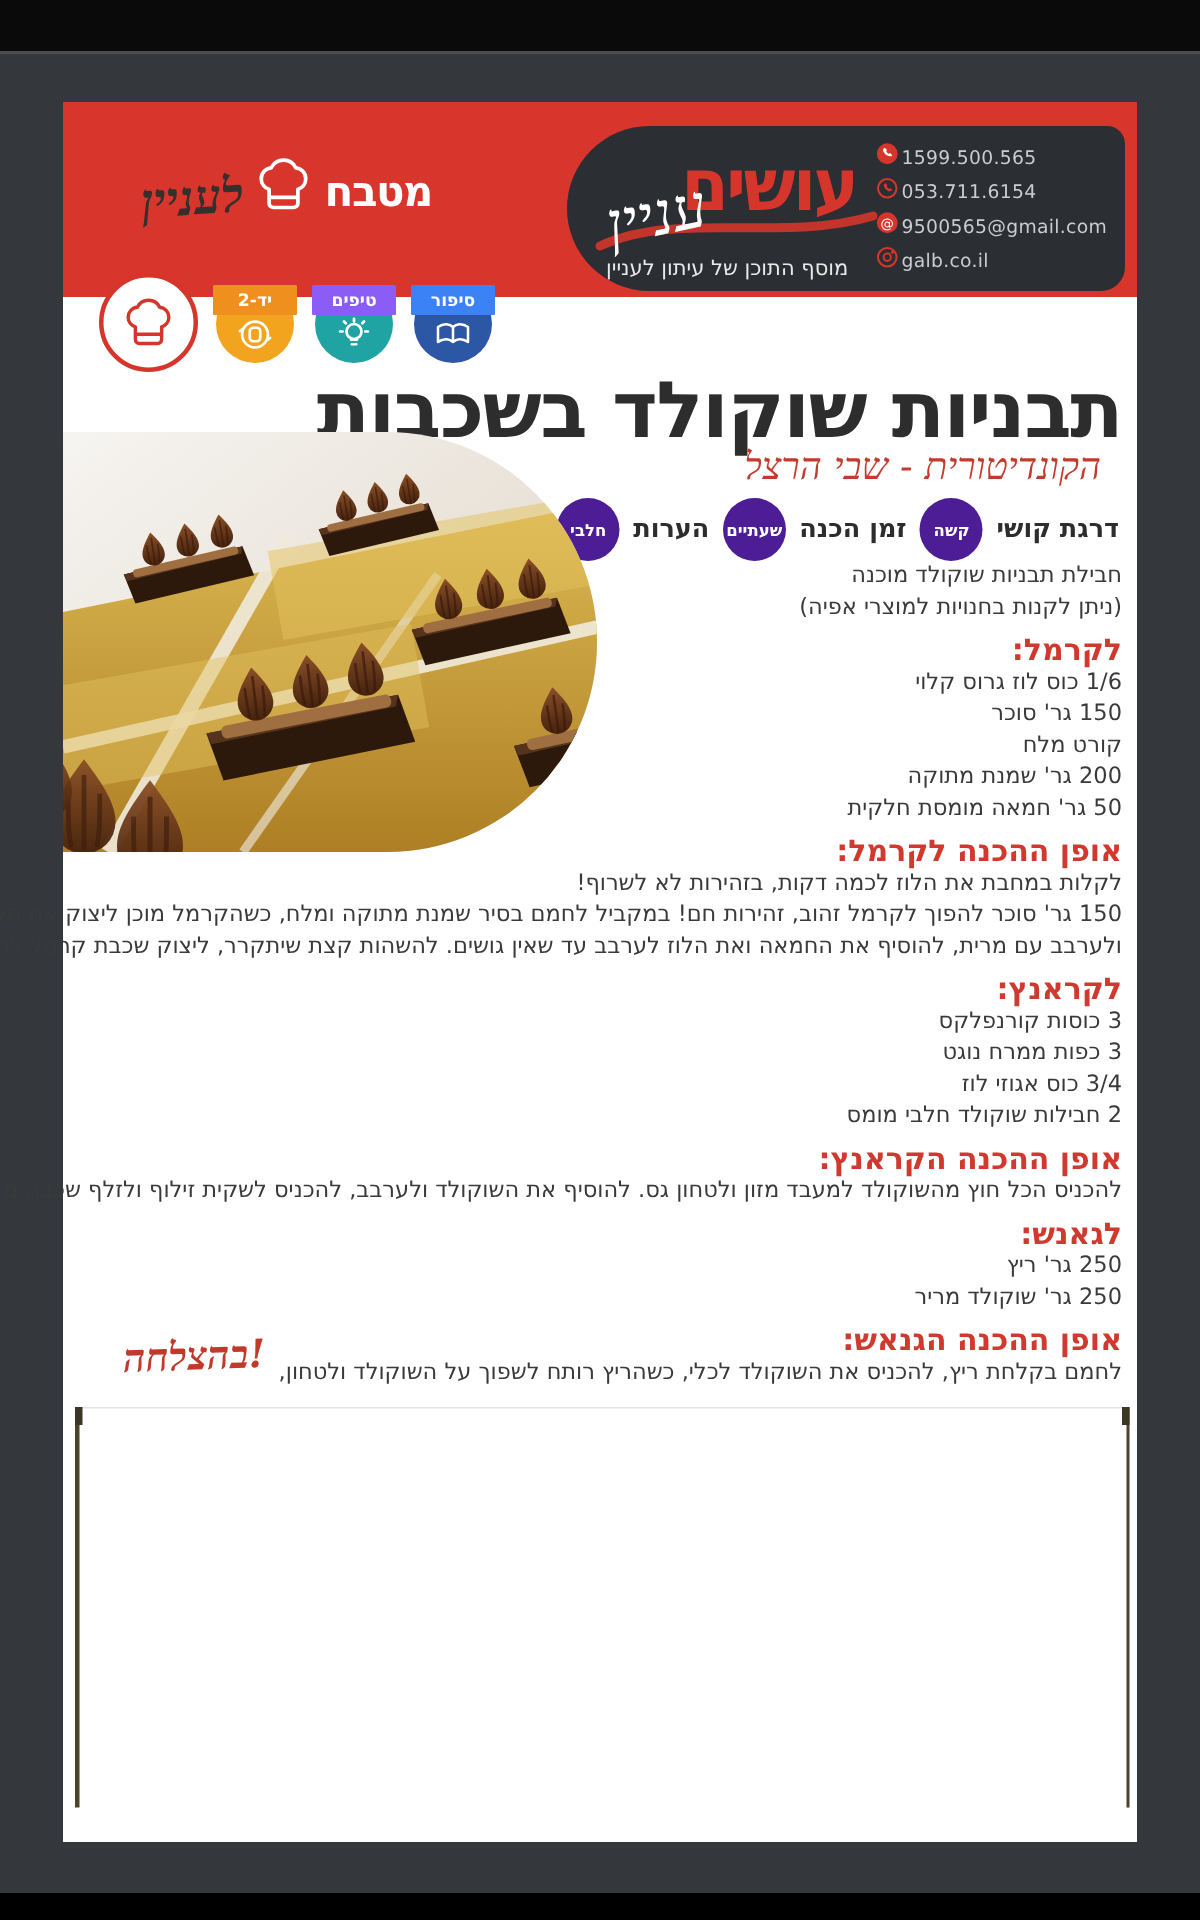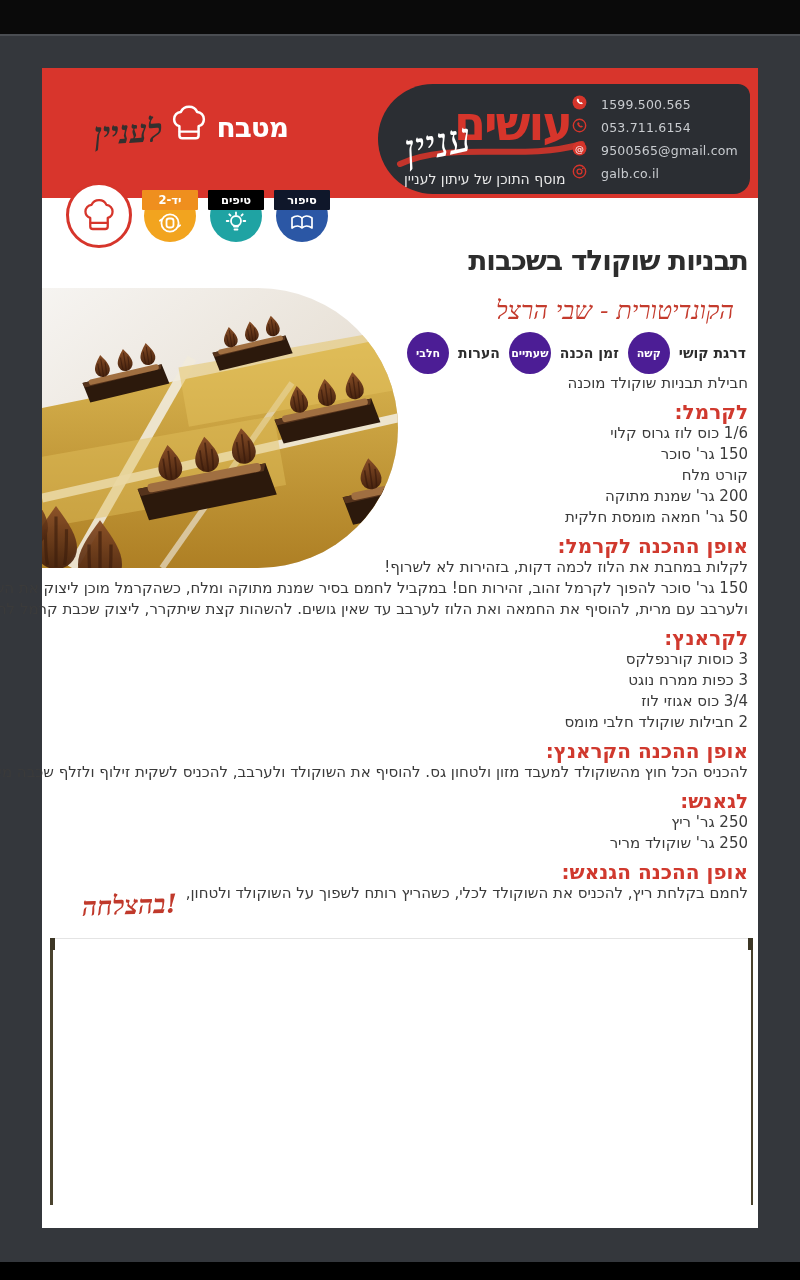--- a/index.html
+++ b/index.html
@@ -16,40 +16,40 @@
   .kitchen-main { color:#fff; font-size:28px; font-weight:bold; letter-spacing:-1px; }
   .kitchen-script { color:#33302e; font-family:"DejaVu Serif", serif; font-style:italic; font-size:32px; font-weight:bold; transform:rotate(-4deg); margin-top:10px; }
   .kitchen-hat { width:46px; height:46px; color:#fff; margin-bottom:8px; }
 
   .brand-blob { position:absolute; right:8px; top:16px; width:372px; height:110px; background:#2b2e33; border-radius:55px 12px 16px 55px; }
   .brand-main { position:absolute; left:76px; top:12px; color:#d6352b; font-size:46px; font-weight:bold; letter-spacing:-2px; transform:scaleY(1.05); }
   .brand-swoosh { position:absolute; left:18px; top:52px; width:190px; height:34px; }
   .brand-script { position:absolute; left:26px; top:36px; color:#fff; font-family:"DejaVu Serif", serif; font-style:italic; font-size:40px; transform:rotate(-12deg); }
   .brand-tagline { position:absolute; left:26px; bottom:7px; color:#e9e9e9; font-size:14px; }
   .contacts { position:absolute; right:12px; top:11px; display:flex; flex-direction:column; gap:4px; }
-  .contact-row { display:flex; align-items:center; gap:14px; direction:ltr; }
+  .contact-row { display:flex; align-items:center; gap:2px; direction:ltr; }
   .contact-row svg { width:15px; height:15px; flex:0 0 auto; }
   .contact-value { color:#c9ccd0; font-size:12.5px; letter-spacing:.2px; }
 
   
   .badges { position:absolute; top:114px; left:24px; display:flex; align-items:flex-start; gap:10px; }
   .chef-badge { width:66px; height:66px; border-radius:50%; background:#fff; border:3px solid #d6352b; display:flex; align-items:center; justify-content:center; }
   .chef-badge svg { width:42px; height:42px; color:#d6352b; }
   .badge { position:relative; width:56px; margin-top:8px; }
   .badge .band { position:relative; z-index:2; height:20px; display:flex; align-items:center; justify-content:center; color:#fff; font-size:11.5px; font-weight:bold; border-radius:1px; }
   .badge .circle { position:relative; z-index:1; width:52px; height:52px; margin:-20px auto 0; border-radius:50%; display:flex; align-items:flex-end; justify-content:center; padding-bottom:6px; }
   .badge .circle svg { width:26px; height:26px; color:#fff; }
 
   
-  .title { position:absolute; top:176px; right:10px; left:10px; text-align:right; color:#2d2d2d; font-size:28px; font-weight:bold; letter-spacing:-1px; }
+  .title { position:absolute; top:176px; right:10px; left:10px; text-align:right; color:#2d2d2d; font-size:52px; font-weight:bold; letter-spacing:-1px; }
   .byline { position:absolute; top:228px; right:24px; left:10px; text-align:right; color:#c43b2d; font-family:"DejaVu Serif", serif; font-style:italic; font-size:25px; }
 
   
   .meta { position:absolute; top:264px; right:12px; display:flex; direction:rtl; align-items:center; gap:9px; }
-  .meta-label { color:#2d2d2d; font-size:14px; font-weight:bold; }
+  .meta-label { color:#2d2d2d; font-size:17px; font-weight:bold; }
   .meta-pill { width:42px; height:42px; border-radius:50%; background:#4c1d95; color:#fff; font-size:11px; font-weight:bold; display:flex; align-items:center; justify-content:center; }
 
   
   .photo { position:absolute; top:220px; left:0; width:356px; height:280px; border-radius:0 150px 150px 0; overflow:hidden; }
   .photo svg { display:block; }
 
   
   .content { position:absolute; top:305px; left:12px; right:10px; direction:rtl; text-align:right; color:#3a3a3a; font-size:15px; line-height:21px; }
   .photo-spacer { float:left; width:352px; height:196px; }
   .content h3 { color:#d0392e; font-size:20px; line-height:20px; font-weight:bold; margin:8px 0 1px; }
@@ -146,32 +146,32 @@
         <div class="circle" style="background:#f2a41f;">
           <svg viewBox="0 0 26 26" fill="none" stroke="currentColor" stroke-width="1.8" stroke-linecap="round">
             <circle cx="13" cy="13" r="8.6"></circle>
             <rect x="9.5" y="8.5" width="7" height="9" rx="2.4"></rect>
             <path d="M4.5 9.5l-1.6 1.2M21.5 16.5l1.6-1.2"></path>
           </svg>
         </div>
       </div>
 
       <div class="badge">
-        <div class="band" style="background:#000000;">טיפים</div>
+        <div class="band" style="background:#8b5cf6;">טיפים</div>
         <div class="circle" style="background:#1fa3a3;">
           <svg viewBox="0 0 26 26" fill="none" stroke="currentColor" stroke-width="1.8" stroke-linecap="round">
             <circle cx="13" cy="11" r="5"></circle>
             <path d="M11 16.5h4M11.5 19.5h3"></path>
             <path d="M13 2.5v1.8M5.5 11h-1.8M22.3 11h-1.8M7.5 5.5l-1.2-1.2M18.5 5.5l1.2-1.2"></path>
           </svg>
         </div>
       </div>
 
       <div class="badge">
-        <div class="band" style="background:#0f172a;">סיפור</div>
+        <div class="band" style="background:#3b82f6;">סיפור</div>
         <div class="circle" style="background:#2b57a5;">
           <svg viewBox="0 0 26 26" fill="none" stroke="currentColor" stroke-width="1.7" stroke-linejoin="round">
             <path d="M3 8c4-3 8-2 10 0 2-2 6-3 10 0v10c-4-3-8-2-10 0-2-2-6-3-10 0z"></path>
             <path d="M13 8v10"></path>
           </svg>
         </div>
       </div>
     </div>
 
     <div class="title">תבניות שוקולד בשכבות</div>
@@ -232,20 +232,21 @@
         <use href="#swirl" transform="translate(14,258) scale(2.1)" opacity=".95"></use>
         <use href="#swirl" transform="translate(58,274) scale(2.2)" opacity=".95"></use>
         <use href="#swirl" transform="translate(-12,238) scale(1.8)" opacity=".9"></use>
       </svg>
     </div>
 
     <div class="content">
       <div class="photo-spacer"></div>
 
       <div class="line">חבילת תבניות שוקולד מוכנה</div>
+      <div class="line">(ניתן לקנות בחנויות למוצרי אפיה)</div>
 
       <h3>לקרמל:</h3>
       <div class="line">1/6 כוס לוז גרוס קלוי</div>
       <div class="line">150 גר' סוכר</div>
       <div class="line">קורט מלח</div>
       <div class="line">200 גר' שמנת מתוקה</div>
       <div class="line">50 גר' חמאה מומסת חלקית</div>
 
       <h3>אופן ההכנה לקרמל:</h3>
       <div class="line">לקלות במחבת את הלוז לכמה דקות, בזהירות לא לשרוף!</div>

